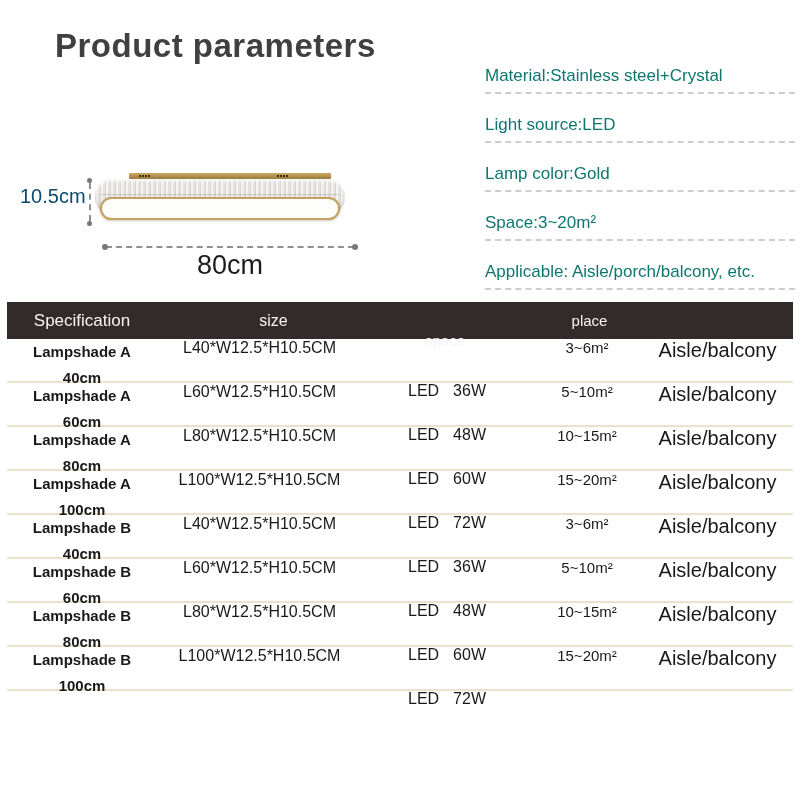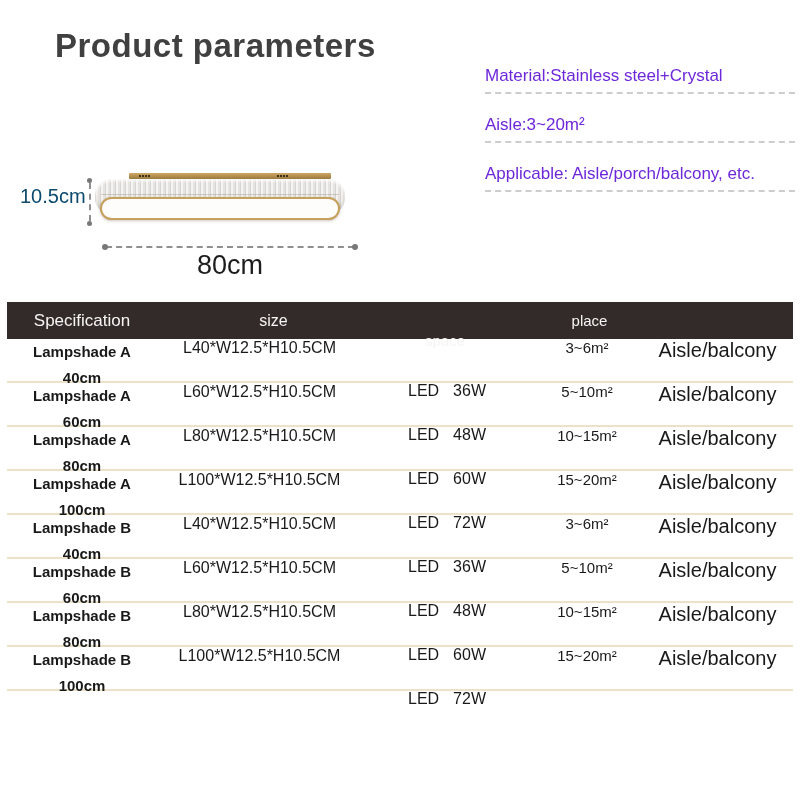--- a/index.html
+++ b/index.html
@@ -34,21 +34,21 @@
   .dim-h { position:absolute; left:106px; top:246px; width:248px; height:0; border-top:2px dashed #8f8f8f; }
   .dim-h::before, .dim-h::after { content:''; position:absolute; top:-4px; width:6px; height:6px;
               border-radius:50%; background:#787878; }
   .dim-h::before { left:-4px; } .dim-h::after { right:-4px; }
   .dim-label-height { position:absolute; left:20px; top:185px; font-size:20px; color:#0c4a6e; }
   .dim-label-width  { position:absolute; left:106px; top:250px; width:248px; text-align:center;
               font-size:27px; color:#1d1d1d; }
 
   
   .spec-list { position:absolute; left:485px; top:66px; width:310px; margin:0; padding:0; list-style:none; }
-  .spec-item { font-size:17px; color:#6d28d9; padding-bottom:6px; margin-bottom:21px;
+  .spec-item { font-size:17px; color:#0f766e; padding-bottom:6px; margin-bottom:21px;
               border-bottom:2px dashed #cdcdcd; white-space:nowrap; }
 
   
   .ptable { position:absolute; left:7px; top:302px; width:786px; }
   .thead { display:flex; align-items:center; height:37px;
            background:var(--header-bg,#332b29); color:var(--header-text,#f7f5f3);gap:14px; }
   .th { text-align:center; }
   .th-spec  { width:150px; font-size:17px; }
   .th-size  { width:205px; font-size:16px; }
   .th-light { width:170px; font-size:19px; }
@@ -79,21 +79,23 @@
     <div class="lamp-oval"></div>
   </div>
 
   <div class="dim-v"></div>
   <div class="dim-label-height">10.5cm</div>
   <div class="dim-h"></div>
   <div class="dim-label-width">80cm</div>
 
   <ul class="spec-list">
     <li class="spec-item">Material:Stainless steel+Crystal</li>
-    <li class="spec-item">Aisle:3~20m²</li>
+    <li class="spec-item">Light source:LED</li>
+    <li class="spec-item">Lamp color:Gold</li>
+    <li class="spec-item">Space:3~20m²</li>
     <li class="spec-item">Applicable: Aisle/porch/balcony, etc.</li>
   </ul>
 
   <div class="ptable">
     <div class="thead">
       <div class="th th-spec">Specification</div>
       <div class="th th-size">size</div>
       <div class="th th-space">space</div>
       <div class="th th-place">place</div>
     </div>

